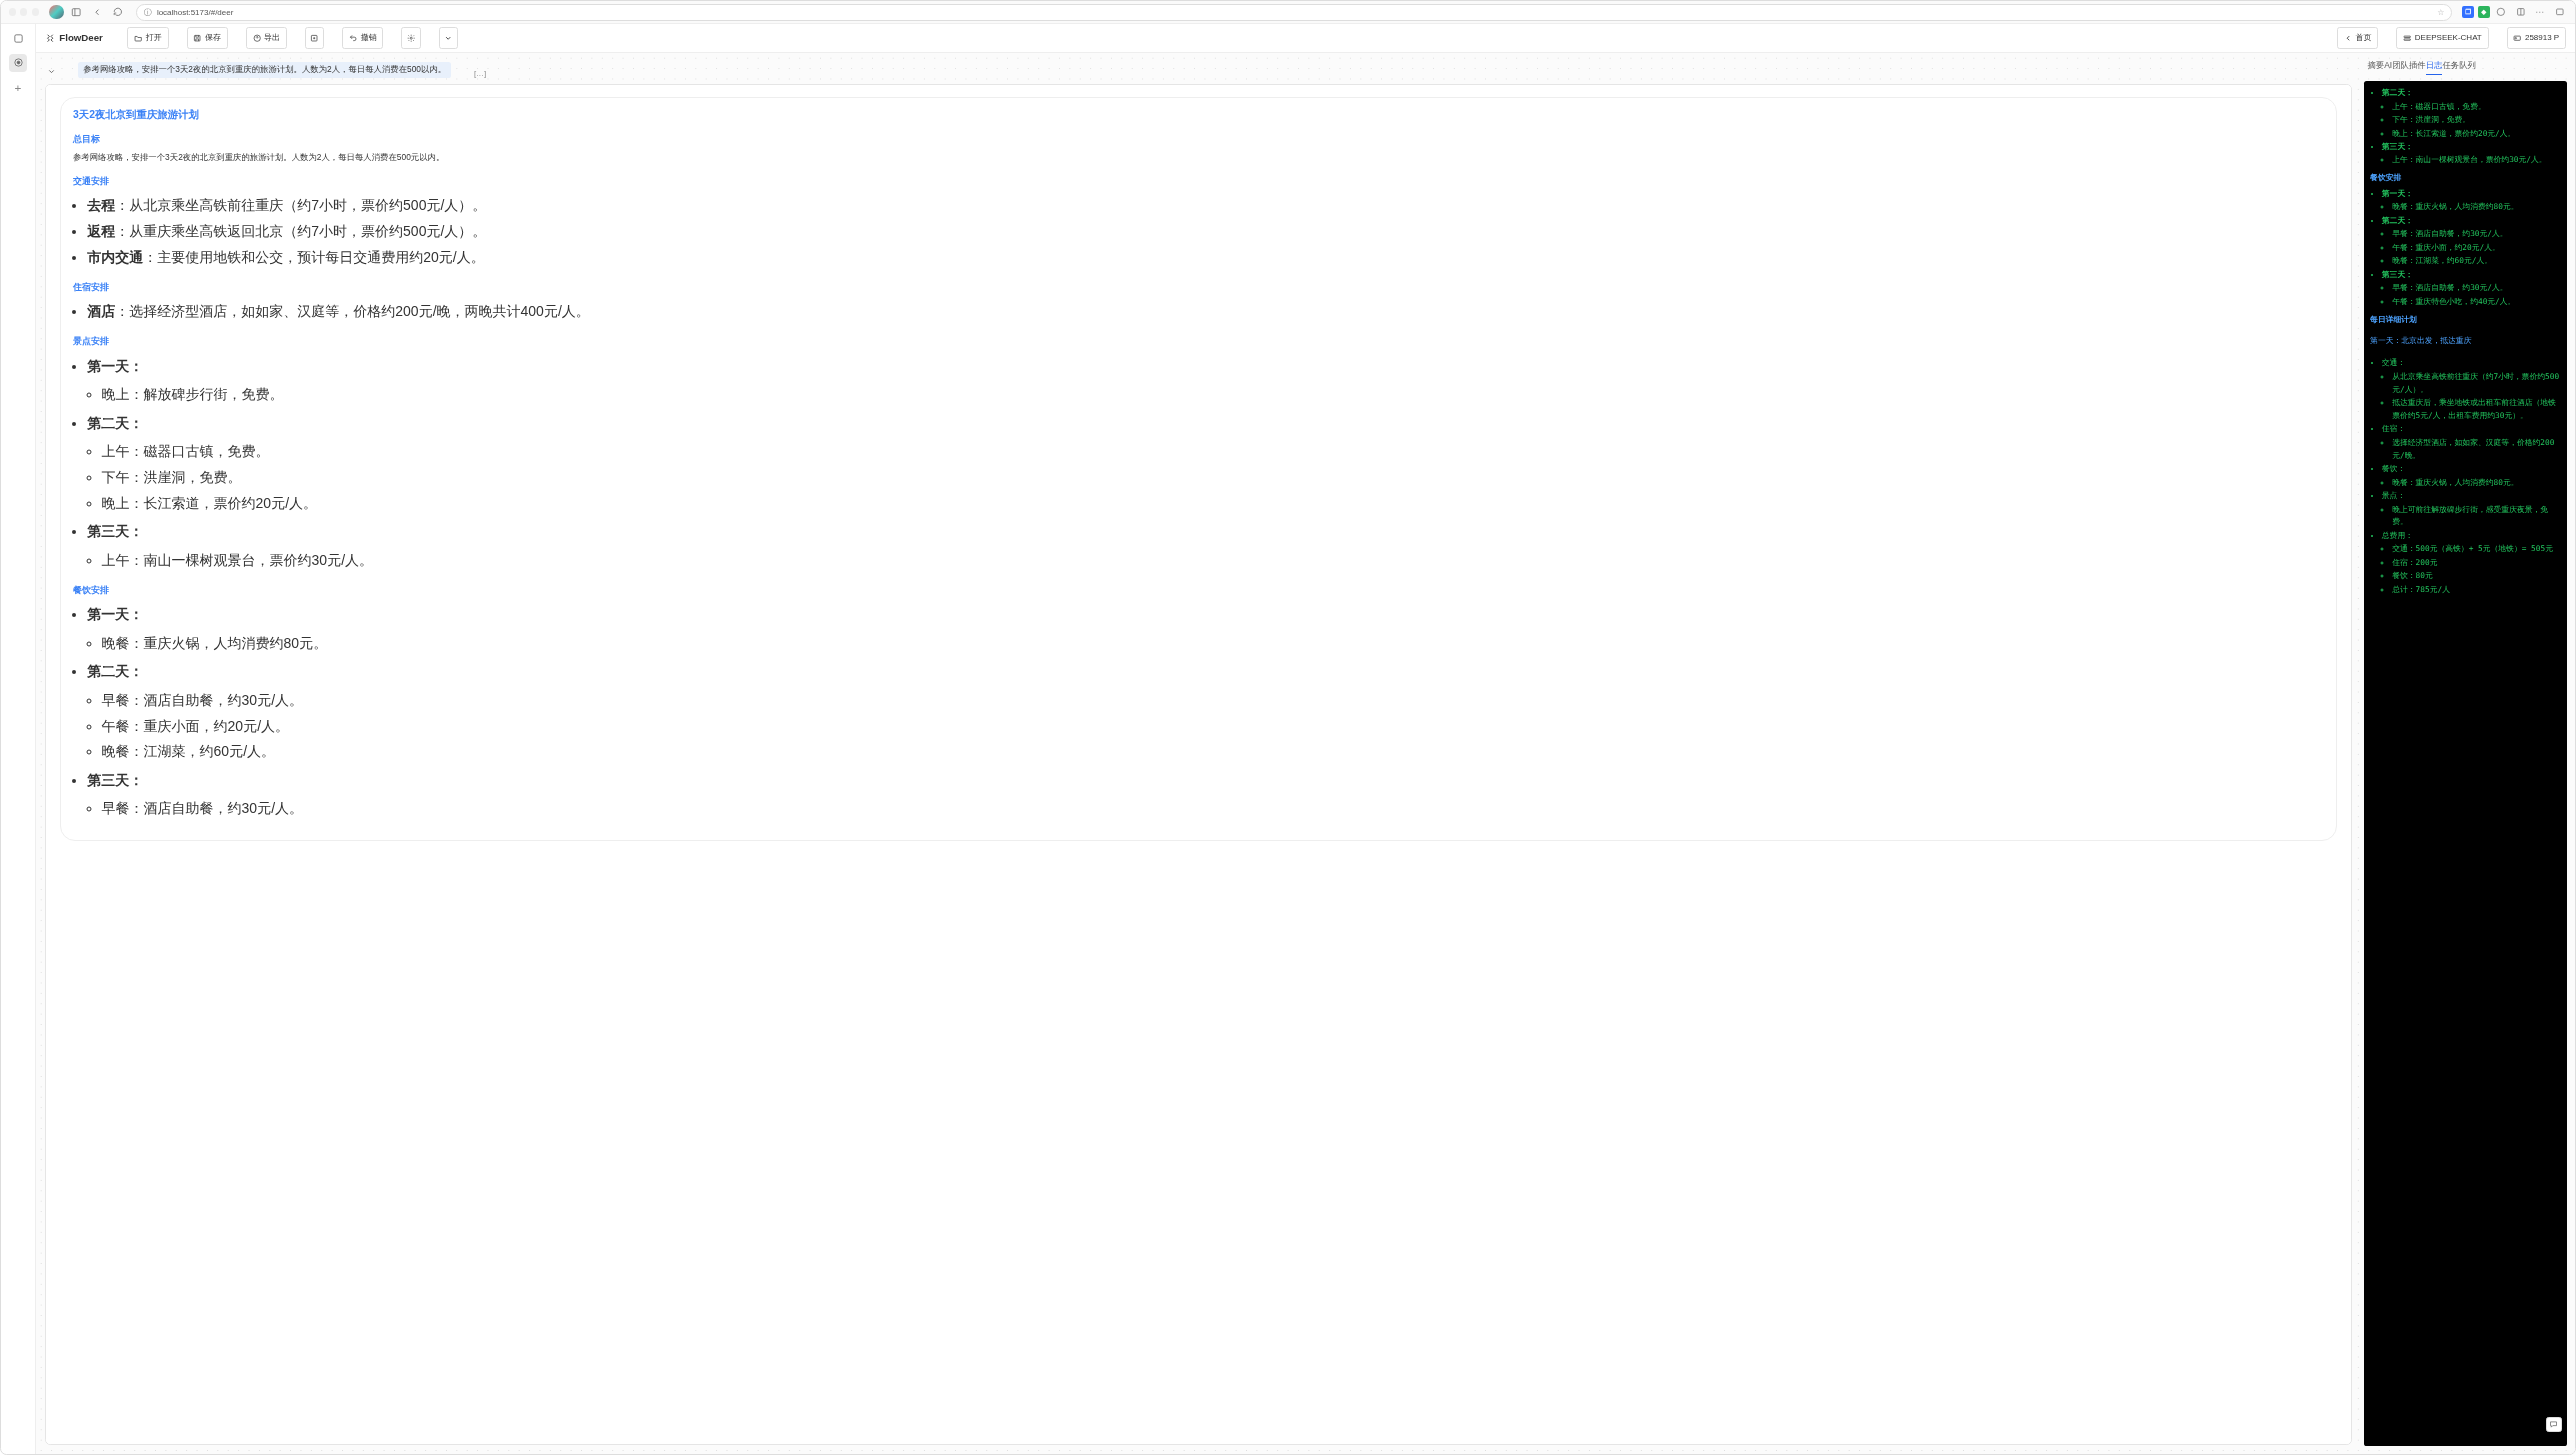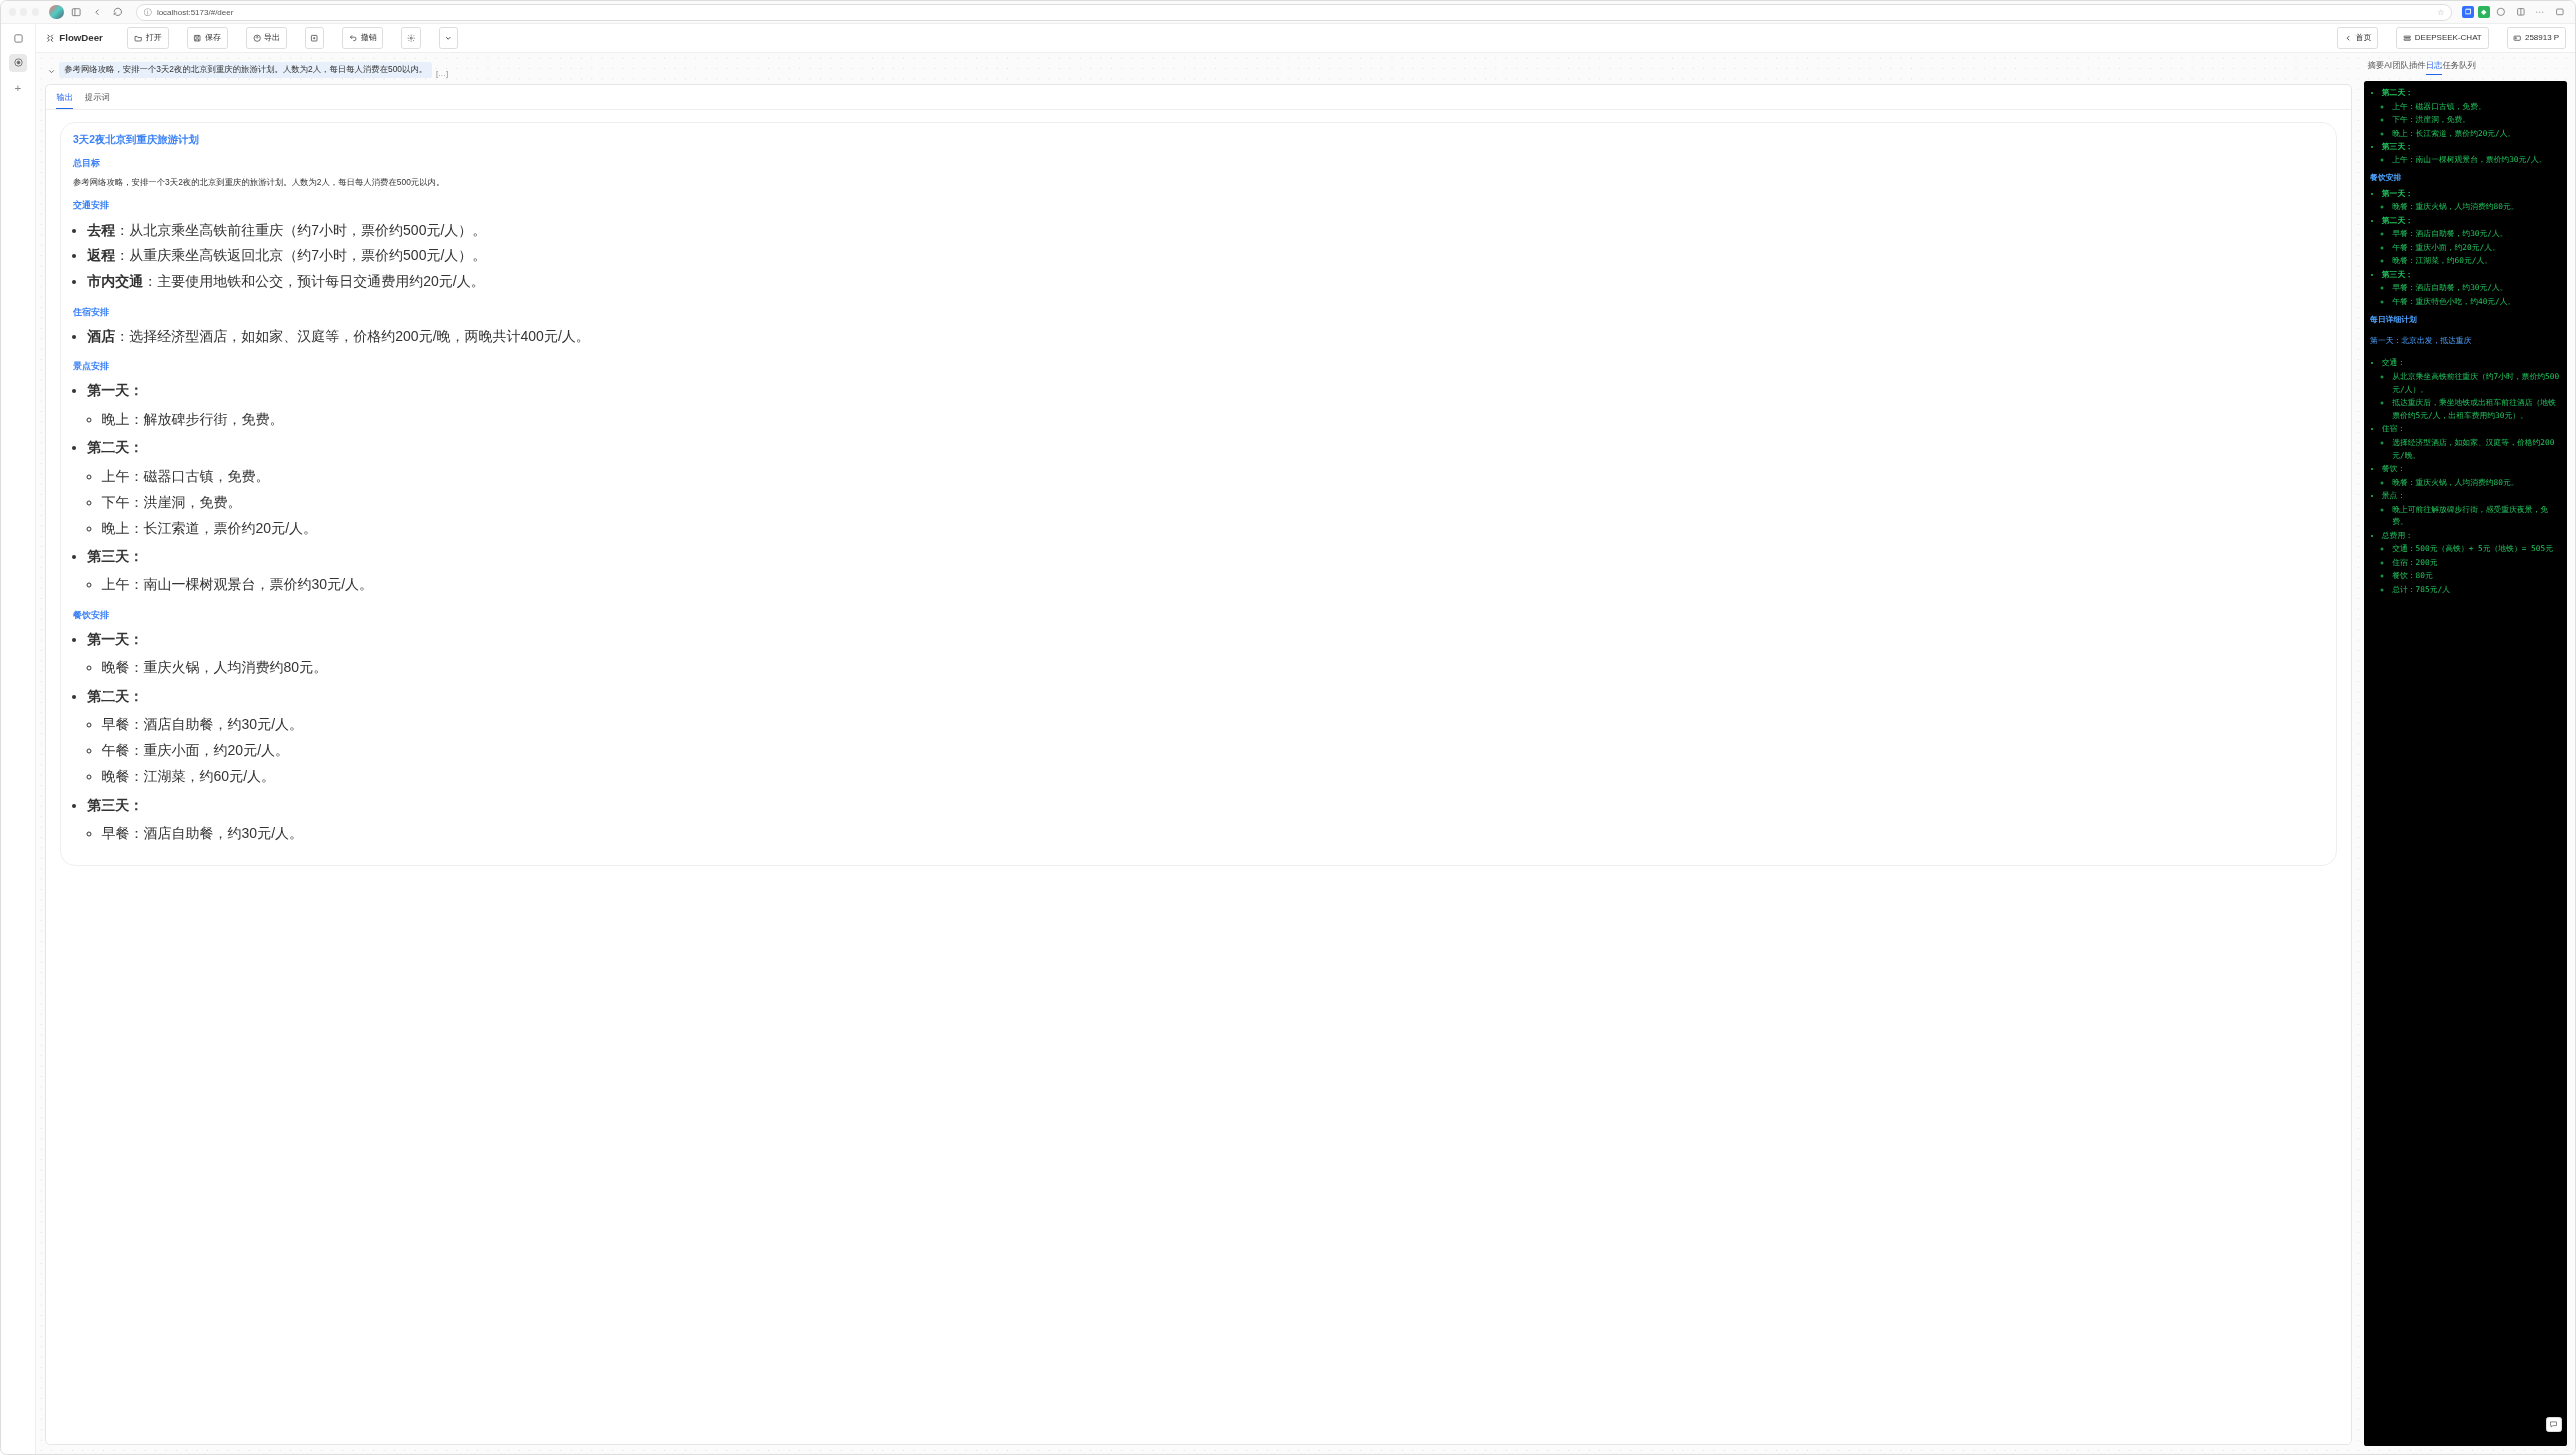--- a/index.html
+++ b/index.html
@@ -32,21 +32,21 @@
 .app-logo svg { width: 10.4px; height: 10.4px; }
 .tbtn { height: 22px; border: 0.6px solid #ddd; border-radius: 2.6px; background: #fff; display: inline-flex; align-items: center; gap: 3.2px; padding: 0 5.8px; font-size: 8px; color: #333; cursor: pointer; }
 .tbtn.icon-only { padding: 0 4.5px; }
 .tbtn svg { width: 8.4px; height: 8.4px; }
 .toolbar-spacer { flex: 1; }
 
 
 .canvas-wrap { flex: 1; background-image: radial-gradient(#ddd 0.6px, transparent 0.6px); background-size: 10.4px 10.4px; background-color: #fbfbfb; display: flex; overflow: hidden; }
 
 .main-col { flex: 1; padding: 9px 9px 9px 9px; overflow: hidden; display: flex; flex-direction: column; }
-.prompt-row { display: flex; align-items: flex-end; gap: 1px; margin-bottom: 6.5px; }
+.prompt-row { display: flex; align-items: flex-end; gap: 20px; margin-bottom: 6.5px; }
 .chevron-btn { width: 13px; height: 13px; display: flex; align-items: center; justify-content: center; color: #666; }
 .prompt-text { background: #e8f0fb; padding: 2.6px 5.2px; border-radius: 2.6px; font-size: 8.4px; color: #333; }
 .prompt-suffix { color: #888; font-size: 7.8px; margin-left: 2.6px; }
 
 .content-card { flex: 1; background: #fff; border: 0.6px solid #e5e5e5; border-radius: 5.2px; display: flex; flex-direction: column; overflow: hidden; }
 .card-tabs { display: flex; gap: 11.7px; padding: 6.5px 10.4px 0 10.4px; border-bottom: 0.6px solid #eee; }
 .card-tab { padding-bottom: 5.2px; font-size: 8.4px; color: #555; cursor: pointer; border-bottom: 1.3px solid transparent; }
 .card-tab.active { color: #2563eb; border-bottom-color: #2563eb; }
 
 .card-body { flex: 1; overflow-y: auto; padding: 11.7px 14.3px; background: #fff; }
@@ -232,24 +232,20 @@
             <div class="chevron-btn">
                 <svg viewBox="0 0 24 24" width="9" height="9" fill="none" stroke="currentColor" stroke-width="2.5">
                   <path d="M6 9l6 6 6-6"></path>
                 </svg>
               </div>
             <span class="prompt-text">参考网络攻略，安排一个3天2夜的北京到重庆的旅游计划。人数为2人，每日每人消费在500以内。</span>
             <span class="prompt-suffix">[…]</span>
           </div>
 
           <div class="content-card">
-            <div class="card-tabs">
-              <div class="card-tab active">输出</div>
-              <div class="card-tab">提示词</div>
-            </div>
             <div class="card-body doc">
               <div style="border:0.6px solid #eee;border-radius:15px;padding:10.4px 11.7px 15.5px 11.7px">
               <h2>3天2夜北京到重庆旅游计划</h2>
               <h3>总目标</h3>
               <p>参考网络攻略，安排一个3天2夜的北京到重庆的旅游计划。人数为2人，每日每人消费在500元以内。</p>
 
               <h3>交通安排</h3>
               <ul id="doc-transport">
                     <li><b>去程</b>：从北京乘坐高铁前往重庆（约7小时，票价约500元/人）。</li>
                     <li><b>返程</b>：从重庆乘坐高铁返回北京（约7小时，票价约500元/人）。</li>

